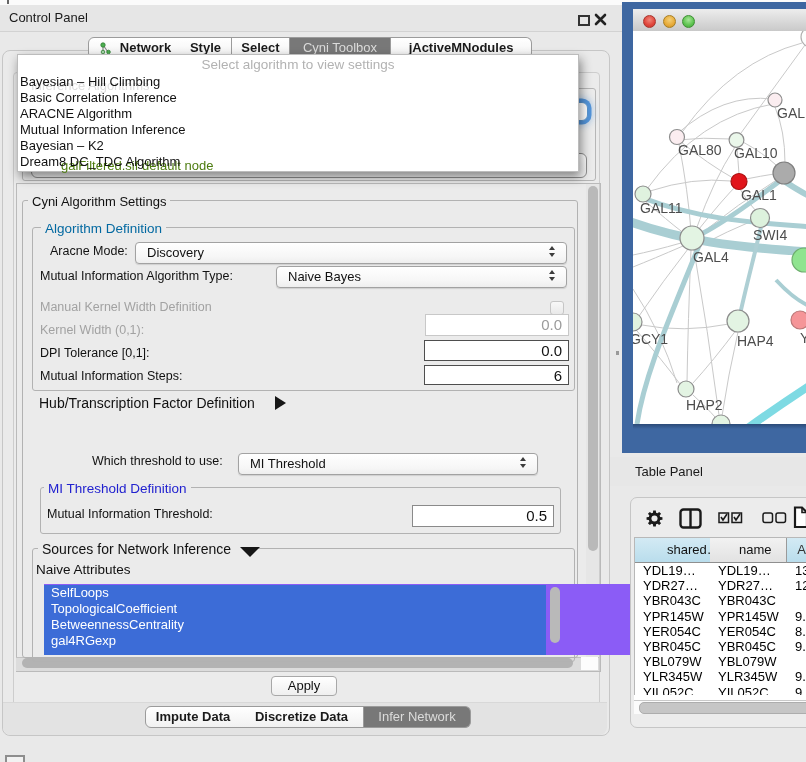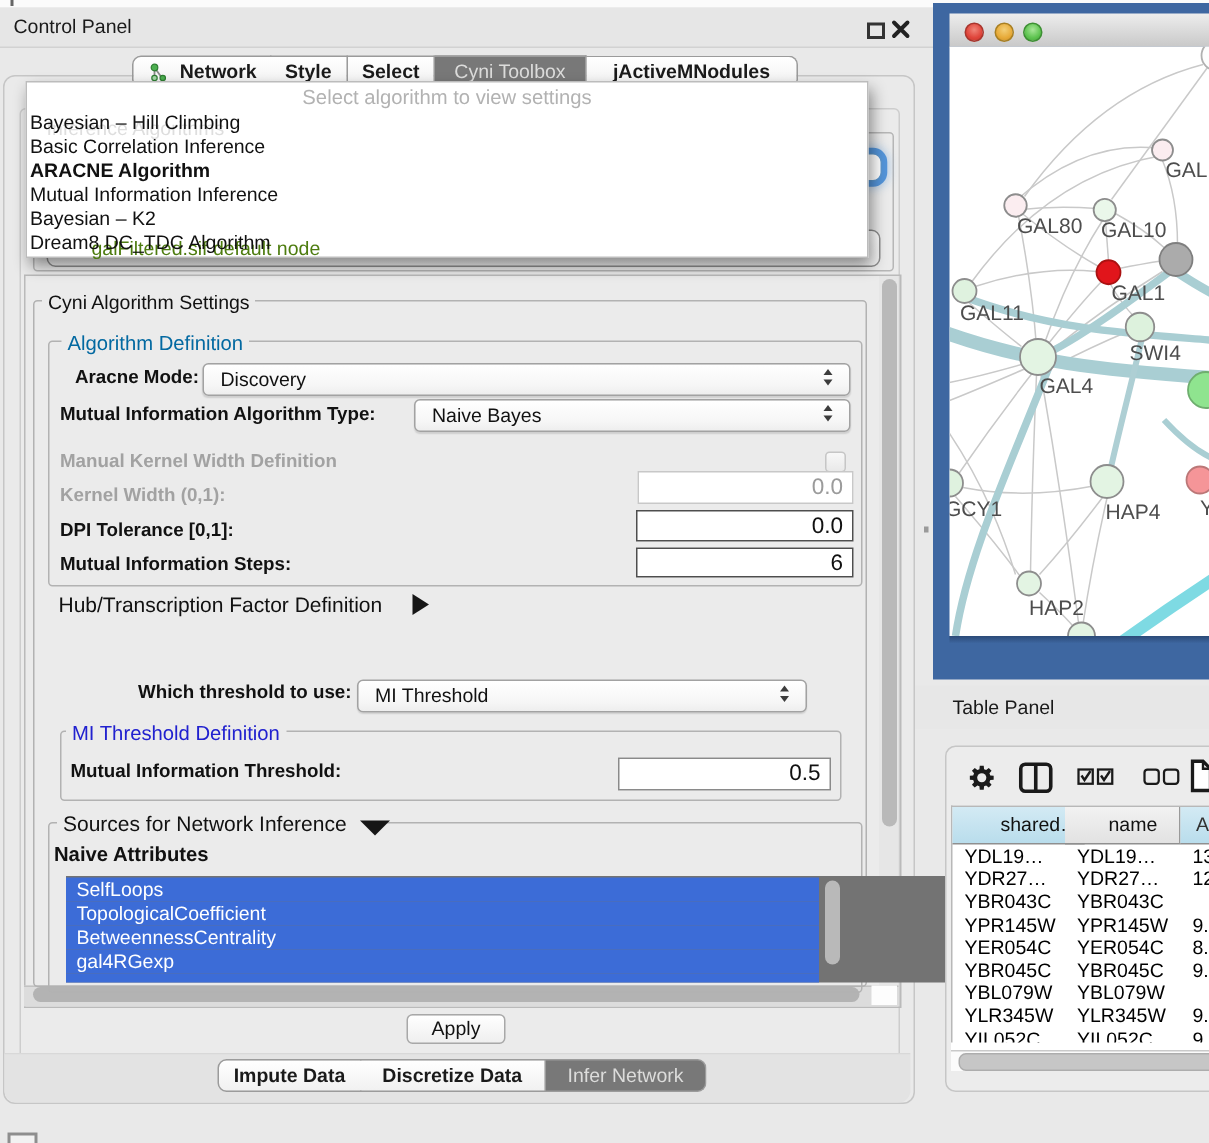--- a/index.html
+++ b/index.html
@@ -1,19 +1,19 @@
 <!DOCTYPE html>
 <html><head>
 <meta charset="utf-8">
 <style>
 html,body{margin:0;padding:0}
 body{font-family:"Liberation Sans",sans-serif;}
 #app{position:relative;width:806px;height:762px;overflow:hidden;background:#e9e9e9;font-size:13px;color:#111}
 .abs{position:absolute}
-.lbl{position:absolute;font-size:12.5px;font-weight:bold;white-space:nowrap;line-height:16px}
+.lbl{position:absolute;font-size:12.5px;font-weight:normal;white-space:nowrap;line-height:16px}
 .rlbl{position:absolute;font-size:13px;white-space:nowrap;line-height:16px}
 .grp{position:absolute;border:1px solid #b2b2b2;border-radius:3px}
 .grp>i{position:absolute;top:-7px;left:5px;background:#ebebeb;padding:0 4px;font-style:normal;font-size:13px;line-height:16px;white-space:nowrap}
 .combo{position:absolute;height:20px;border:1px solid #a2a2a2;border-radius:4px;background:linear-gradient(#ffffff,#f6f6f6 70%,#eeeeee);font-size:13px;line-height:20px;padding-left:11px;box-shadow:0 1px 1px rgba(0,0,0,0.12)}
 .car{position:absolute;right:9px;top:3px;width:8px}
 .car b,.car i{display:block;width:0;height:0;border-left:3.5px solid transparent;border-right:3.5px solid transparent}
 .car b{border-bottom:4.5px solid #3c3c3c;margin-bottom:2.5px}
 .car i{border-top:4.5px solid #3c3c3c}
 .tf{position:absolute;background:#fff;font-size:15px;text-align:right;padding-right:6px;line-height:19px}
 .toptab,.bottab{position:absolute;top:0;height:20px;background:linear-gradient(#ffffff,#f1f1f1);border:1px solid #9b9b9b;border-left:none;font-size:13px;font-weight:bold;text-align:center;line-height:20px;color:#1a1a1a}
@@ -100,21 +100,21 @@
       <i style="color:#2121cf;left:3px;font-size:13.5px">MI Threshold Definition</i>
     </div>
 <div class="lbl" style="left:47px;top:506px">Mutual Information Threshold:</div>
 <div class="tf" style="left:412px;top:505px;width:134px;height:20px;border:1px solid #8a8a8a">0.5</div>
 
 <div class="grp" style="left:32px;top:548px;width:541px;height:112px">
       <i style="font-size:14px;top:-8px">Sources for Network Inference&nbsp;&nbsp;&nbsp;&nbsp;&nbsp;&nbsp;</i>
     </div>
 <div class="abs" style="left:240px;top:547px;width:0;height:0;border-top:10px solid #161616;border-left:10px solid transparent;border-right:10px solid transparent"></div>
 <div class="lbl" style="left:36px;top:562px;font-size:13.5px">Naive Attributes</div>
-<div class="abs" style="left:44px;top:584px;width:594px;height:70px;background:#737373;overflow:hidden;padding-top:1px">
+<div class="abs" style="left:44px;top:584px;width:594px;height:70px;background:#8b5cf6;overflow:hidden;padding-top:1px">
   <div class="litem" style="width:495px">SelfLoops</div>
   <div class="litem" style="width:495px">TopologicalCoefficient</div>
   <div class="litem" style="width:495px">BetweennessCentrality</div>
   <div class="litem" style="width:495px">gal4RGexp</div>
   <div class="litem" style="width:495px;height:7px"></div>
 </div>
 <div class="abs" style="left:550px;top:587px;width:10px;height:56px;background:#b9b9b9;border-radius:5px"></div>
 
 <div class="abs" style="left:271px;top:676px;width:64px;height:18px;border:1px solid #a8a8a8;border-radius:4px;background:linear-gradient(#ffffff,#efefef);text-align:center;line-height:18px;font-size:13px">Apply</div>
 <div class="abs" style="left:3px;top:702px;width:604px;height:32px;background:#e3e3e3;border-radius:0 0 8px 8px;border-top:1px solid #d8d8d8"></div>
@@ -122,21 +122,21 @@
 <div class="bottab" style="left:240px;top:706px;width:123px">Discretize Data</div>
 <div class="bottab seltab" style="left:364px;top:706px;width:106px;border-radius:0 6px 6px 0">Infer Network</div>
 
 <div class="abs" style="left:17px;top:54px;width:560px;height:116px;background:#fff;border:1px solid #bcbcbc;box-shadow:2px 5px 10px rgba(0,0,0,0.45)">
   <div class="abs" style="left:13px;top:23px;color:#dedede;font-size:13px">Inference Algorithms</div>
   <div class="abs" style="left:43px;top:103px;color:#4d7c0f;font-size:13px">galFiltered.sif default node</div>
   <div style="position:absolute;left:0;top:0;width:100%;height:19px;line-height:20px;text-align:center;color:#b2b2b2;font-size:13.5px">Select algorithm to view settings</div>
   <div class="abs" style="left:0;top:19px;width:100%">
     <div class="pitem">Bayesian – Hill Climbing</div>
     <div class="pitem">Basic Correlation Inference</div>
-    <div class="pitem" style="font-weight:bold">ARACNE Algorithm</div>
+    <div class="pitem" style="font-weight:normal">ARACNE Algorithm</div>
     <div class="pitem">Mutual Information Inference</div>
     <div class="pitem">Bayesian – K2</div>
     <div class="pitem">Dream8 DC_TDC Algorithm</div>
   </div>
 </div>
 
 <div class="abs" style="left:616px;top:351px;width:3px;height:4px;background:#9a9a9a"></div>
 
 <div class="abs" style="left:622px;top:2px;width:184px;height:451px;background:#3e67a1"></div>
 <div class="abs" style="left:633px;top:9px;width:173px;height:22px;background:linear-gradient(#ededed,#c9c9c9);border-bottom:1px solid #8e8e8e"></div>

